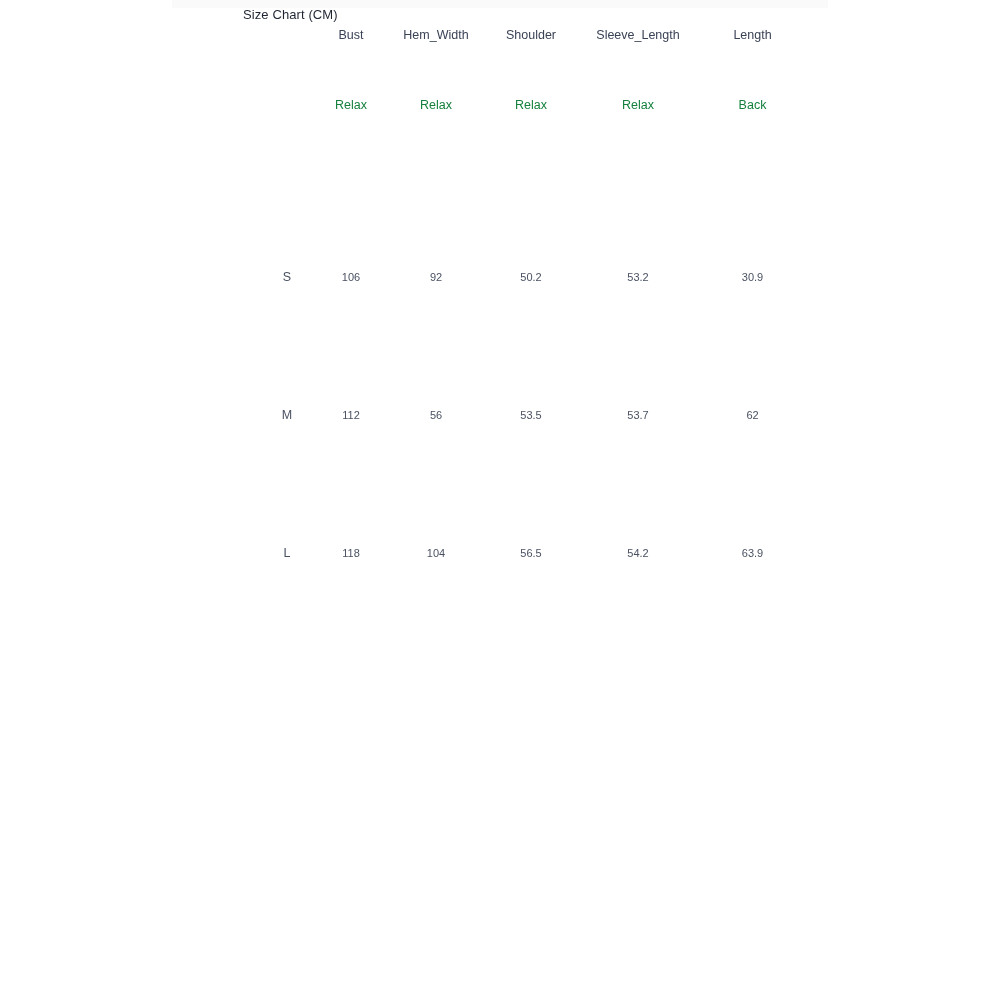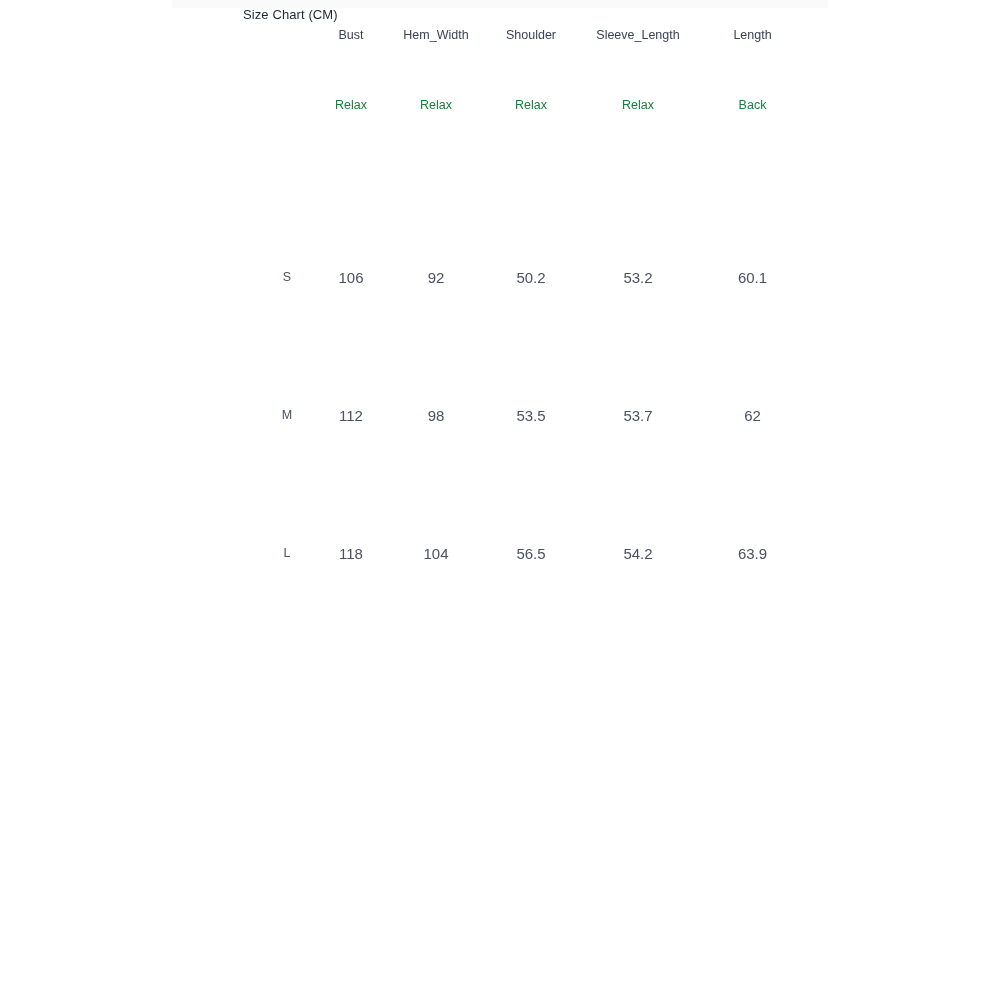--- a/index.html
+++ b/index.html
@@ -86,21 +86,21 @@
     font-size: 12.5px;
     color: #15803d;
     white-space: nowrap;
   }
   .size-label {
     font-size: 12.5px;
     color: #4a5162;
     white-space: nowrap;
   }
   .cell-value {
-    font-size: 15px;
+    font-size: 11px;
     color: #4a5162;
     white-space: nowrap;
   }
 </style>
 </head>
 <body>
 
 <div id="top-band"></div>
 
 <div id="chart-title">Size Chart (CM)</div>
@@ -152,29 +152,29 @@
       <td></td>
     </tr>
 
     <tr class="row-data">
       <td></td>
       <td class="size-label">S</td>
       <td class="cell-value">106</td>
       <td class="cell-value">92</td>
       <td class="cell-value">50.2</td>
       <td class="cell-value">53.2</td>
-      <td class="cell-value">60.1</td>
+      <td class="cell-value">30.9</td>
       <td></td>
     </tr>
 
     <tr class="row-data">
       <td></td>
       <td class="size-label">M</td>
       <td class="cell-value">112</td>
-      <td class="cell-value">98</td>
+      <td class="cell-value">56</td>
       <td class="cell-value">53.5</td>
       <td class="cell-value">53.7</td>
       <td class="cell-value">62</td>
       <td></td>
     </tr>
 
     <tr class="row-data">
       <td></td>
       <td class="size-label">L</td>
       <td class="cell-value">118</td>

